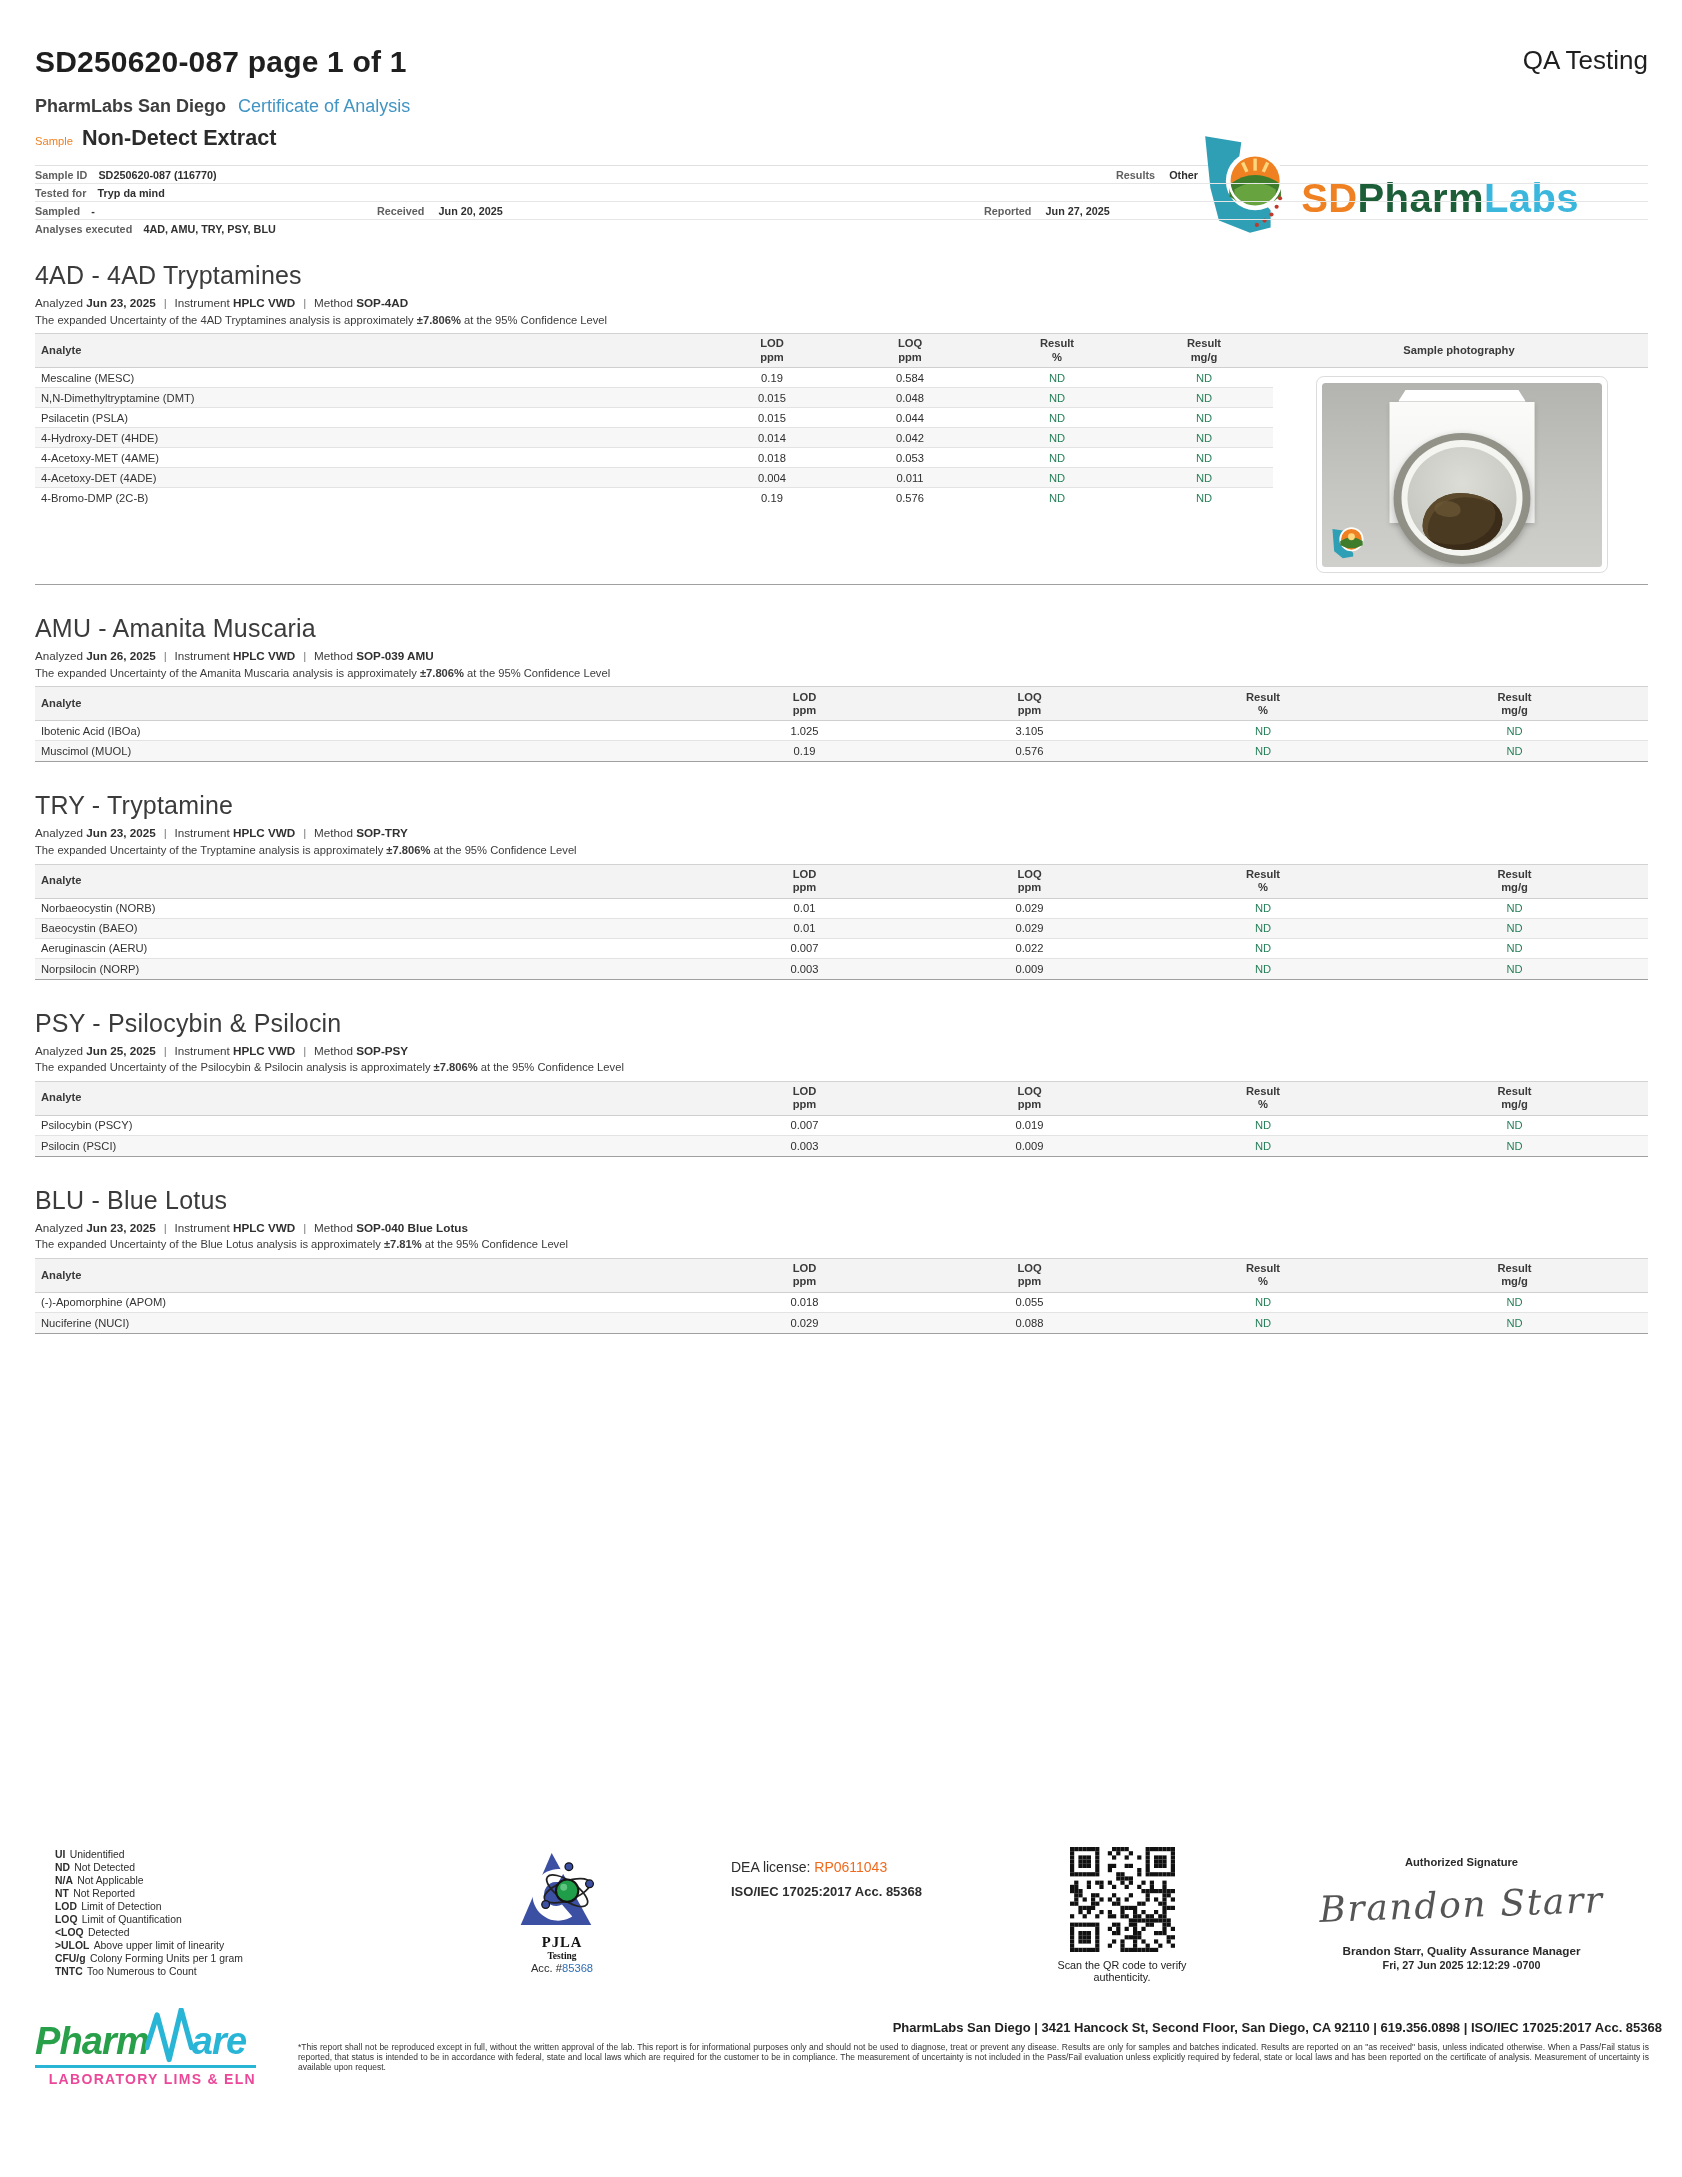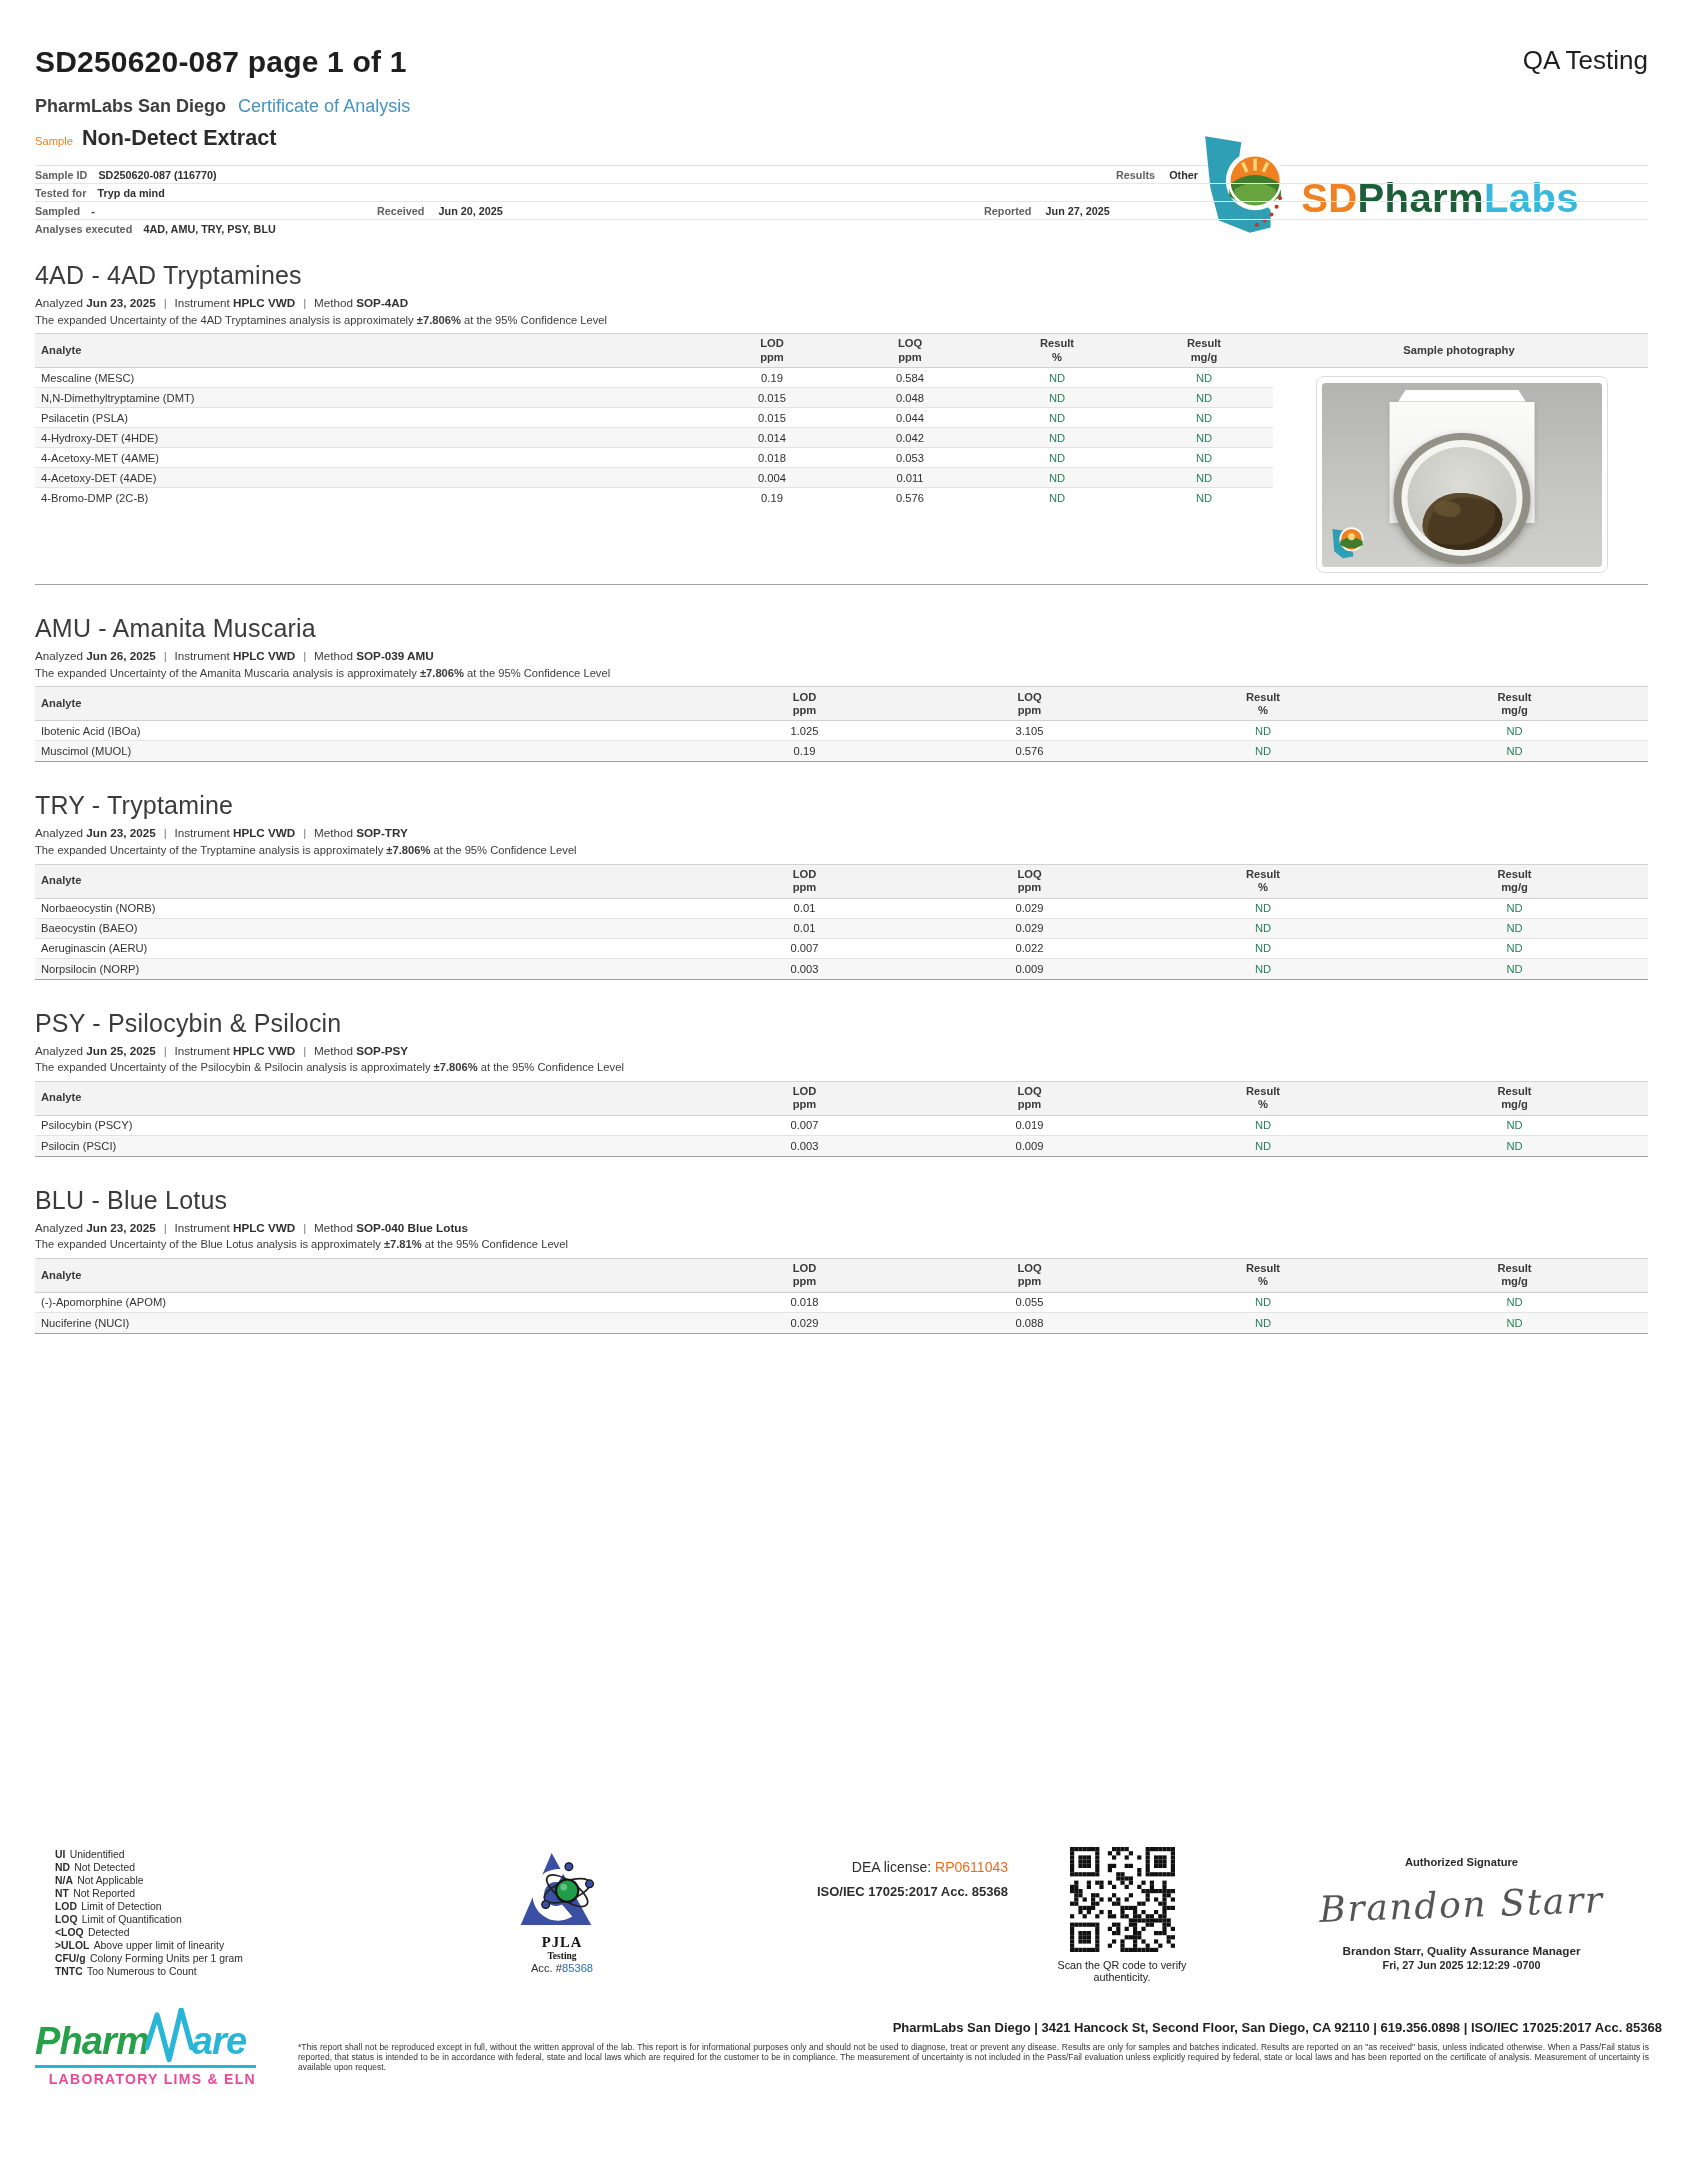--- a/index.html
+++ b/index.html
@@ -91,21 +91,21 @@
   
   .legend { position:absolute; left:55px; top:1848px; font-size:10.4px; line-height:13px; color:#2d2d2d; }
   .legend b { font-weight:700; margin-right:4.3px; }
 
   .pjla { position:absolute; left:506px; top:1849px; width:112px; text-align:center; }
   .pjla-name { font-family:"Liberation Serif", serif; font-weight:700; font-size:14.7px; color:#141414; margin-top:1.7px; letter-spacing:0.9px; }
   .pjla-sub { font-family:"Liberation Serif", serif; font-weight:700; font-size:9.5px; color:#141414; }
   .pjla-acc { font-size:11.2px; color:#2d2d2d; margin-top:1.7px; }
   .pjla-acc .num { color:#2f6fb5; }
 
-  .dea { position:absolute; left:731px; top:1859px; width:277px; text-align:right; }
+  .dea { position:absolute; left:731px; top:1859px; width:277px; text-align:left; }
   .dea-line1 { font-size:14px; color:#2d2d2d; }
   .dea-line1 .dea-num { color:#f06a1d; font-weight:500; }
   .dea-line2 { font-size:13px; font-weight:700; color:#2d2d2d; margin-top:8.6px; }
 
   .qr-wrap { position:absolute; left:1057px; top:1847px; width:130px; text-align:center; }
   .qr-wrap svg { display:block; margin:0 auto; }
   .qr-caption { margin-top:7px; font-size:10.8px; font-weight:500; color:#222; width:182px; margin-left:-26px; }
 
   .sig { position:absolute; left:1280px; top:1856px; width:363px; text-align:center; }
   .sig-title { font-size:11.2px; font-weight:700; color:#2a2a2a; }

